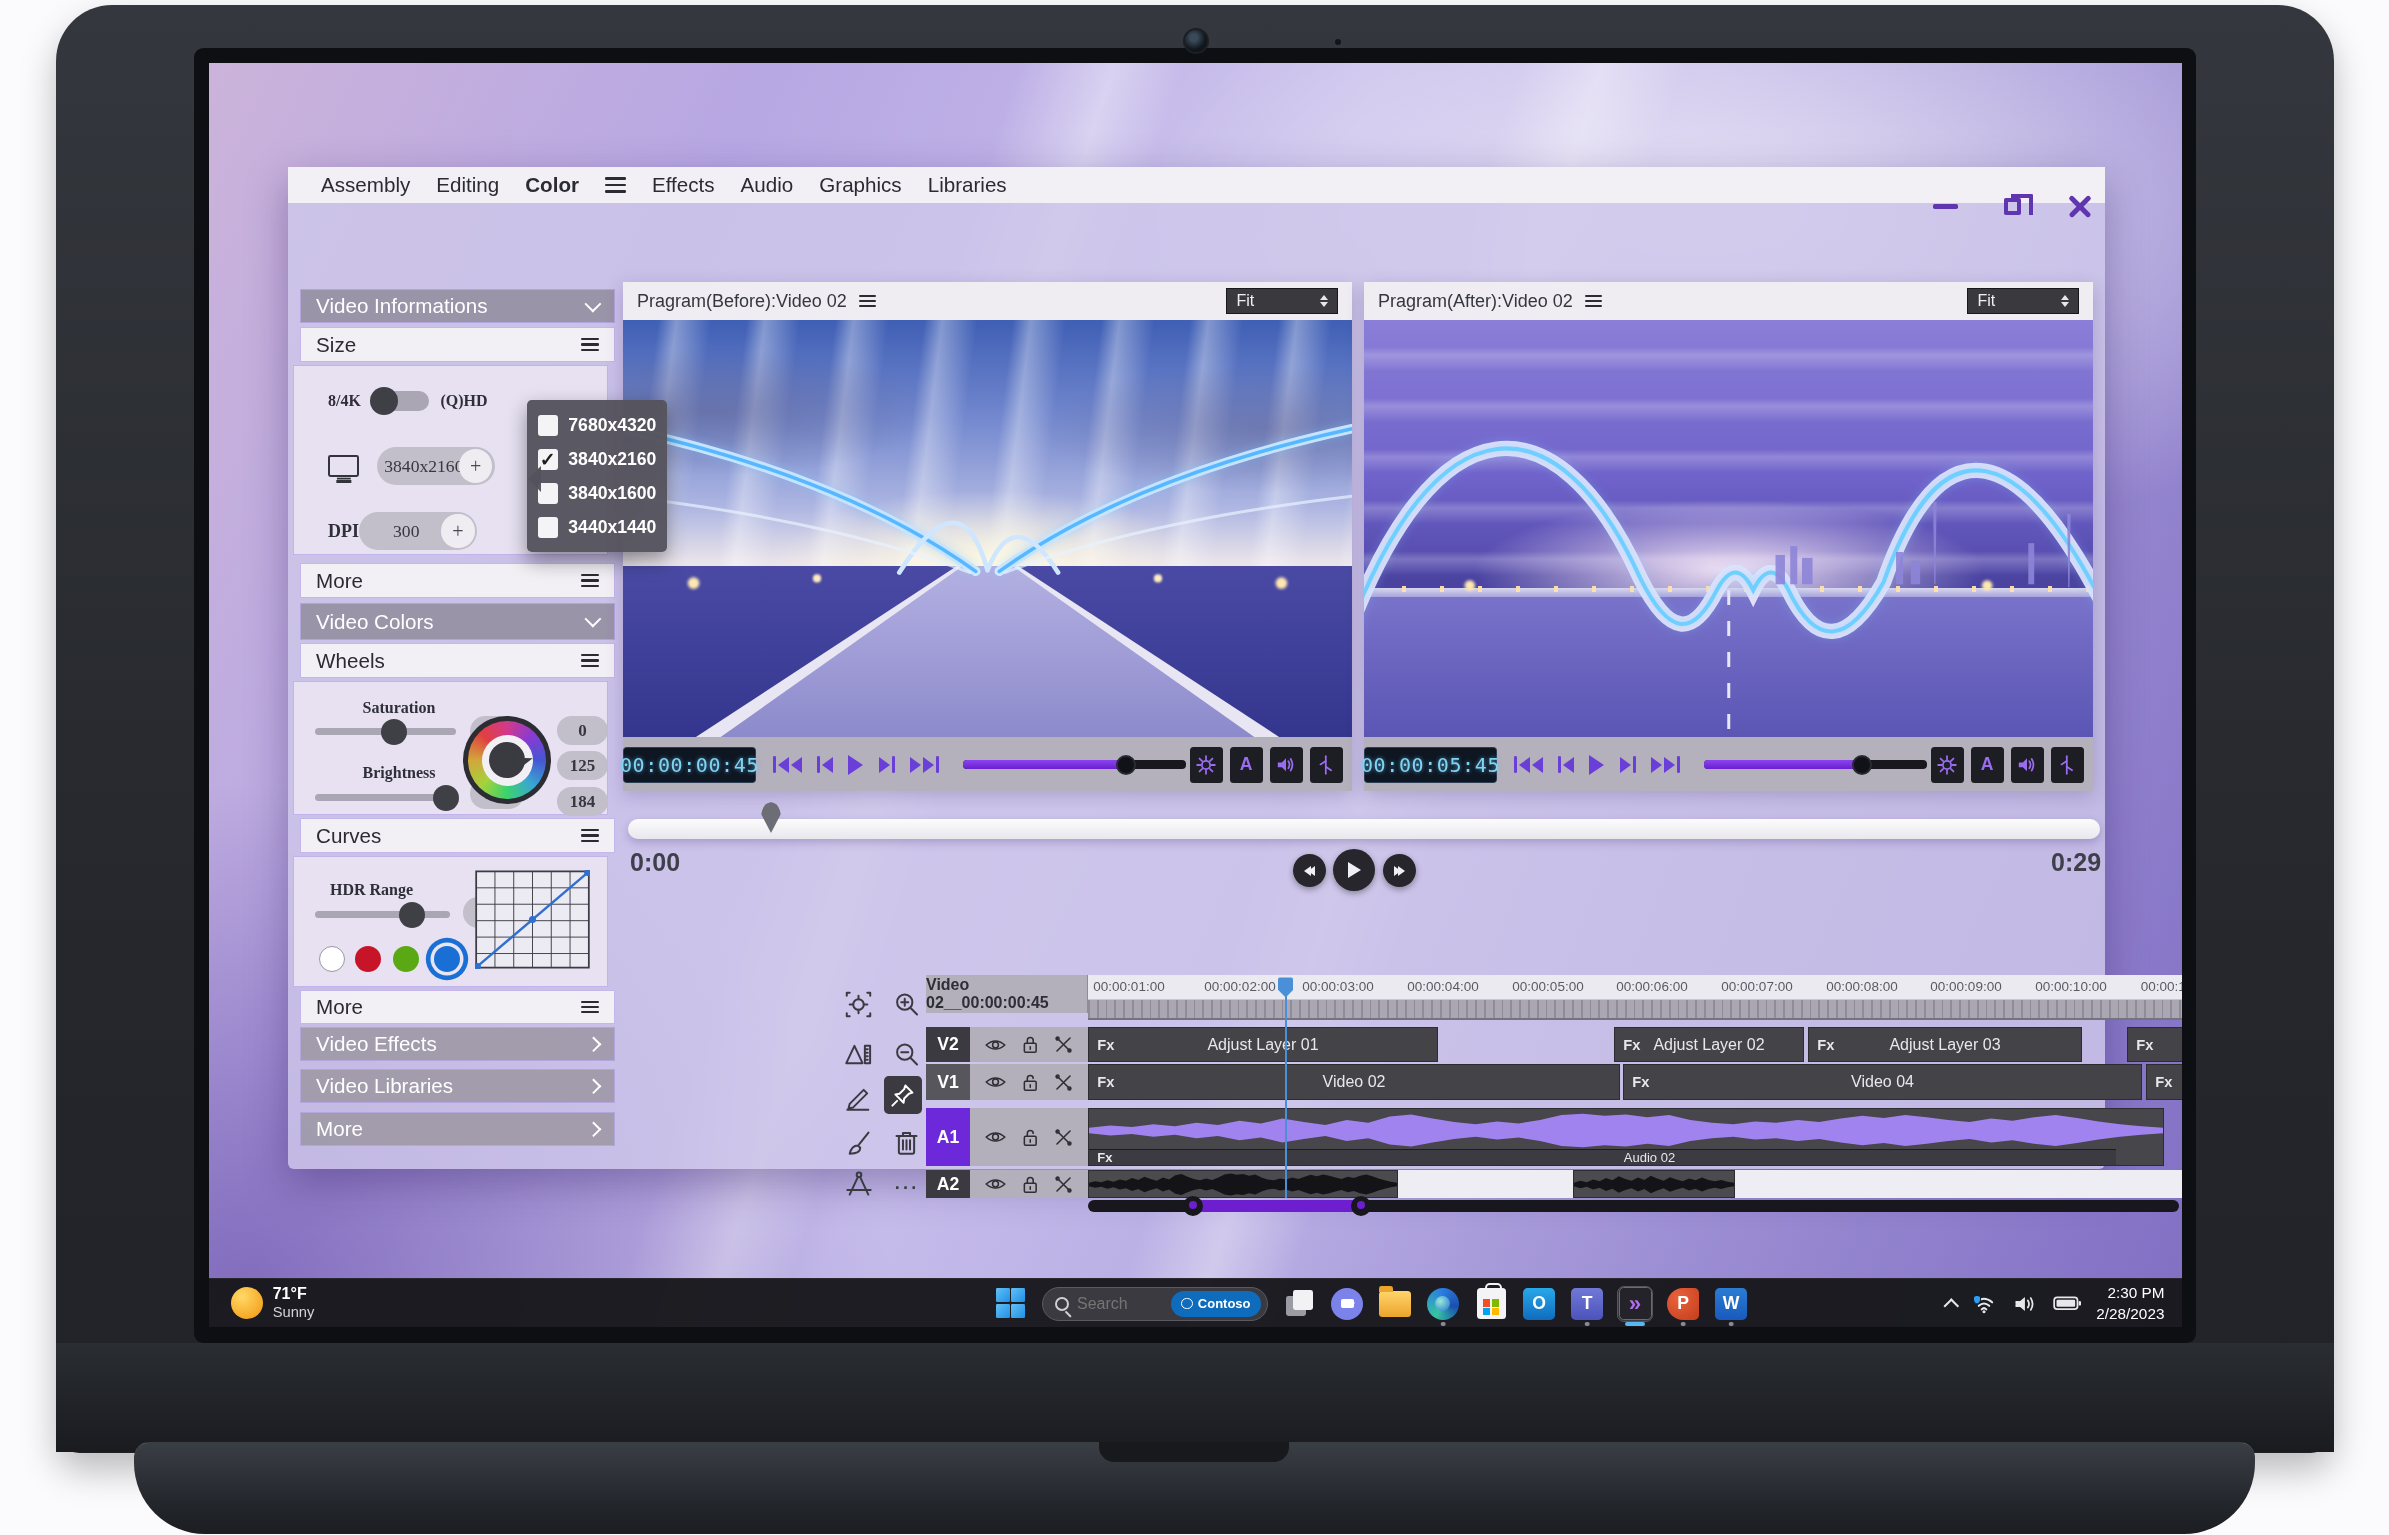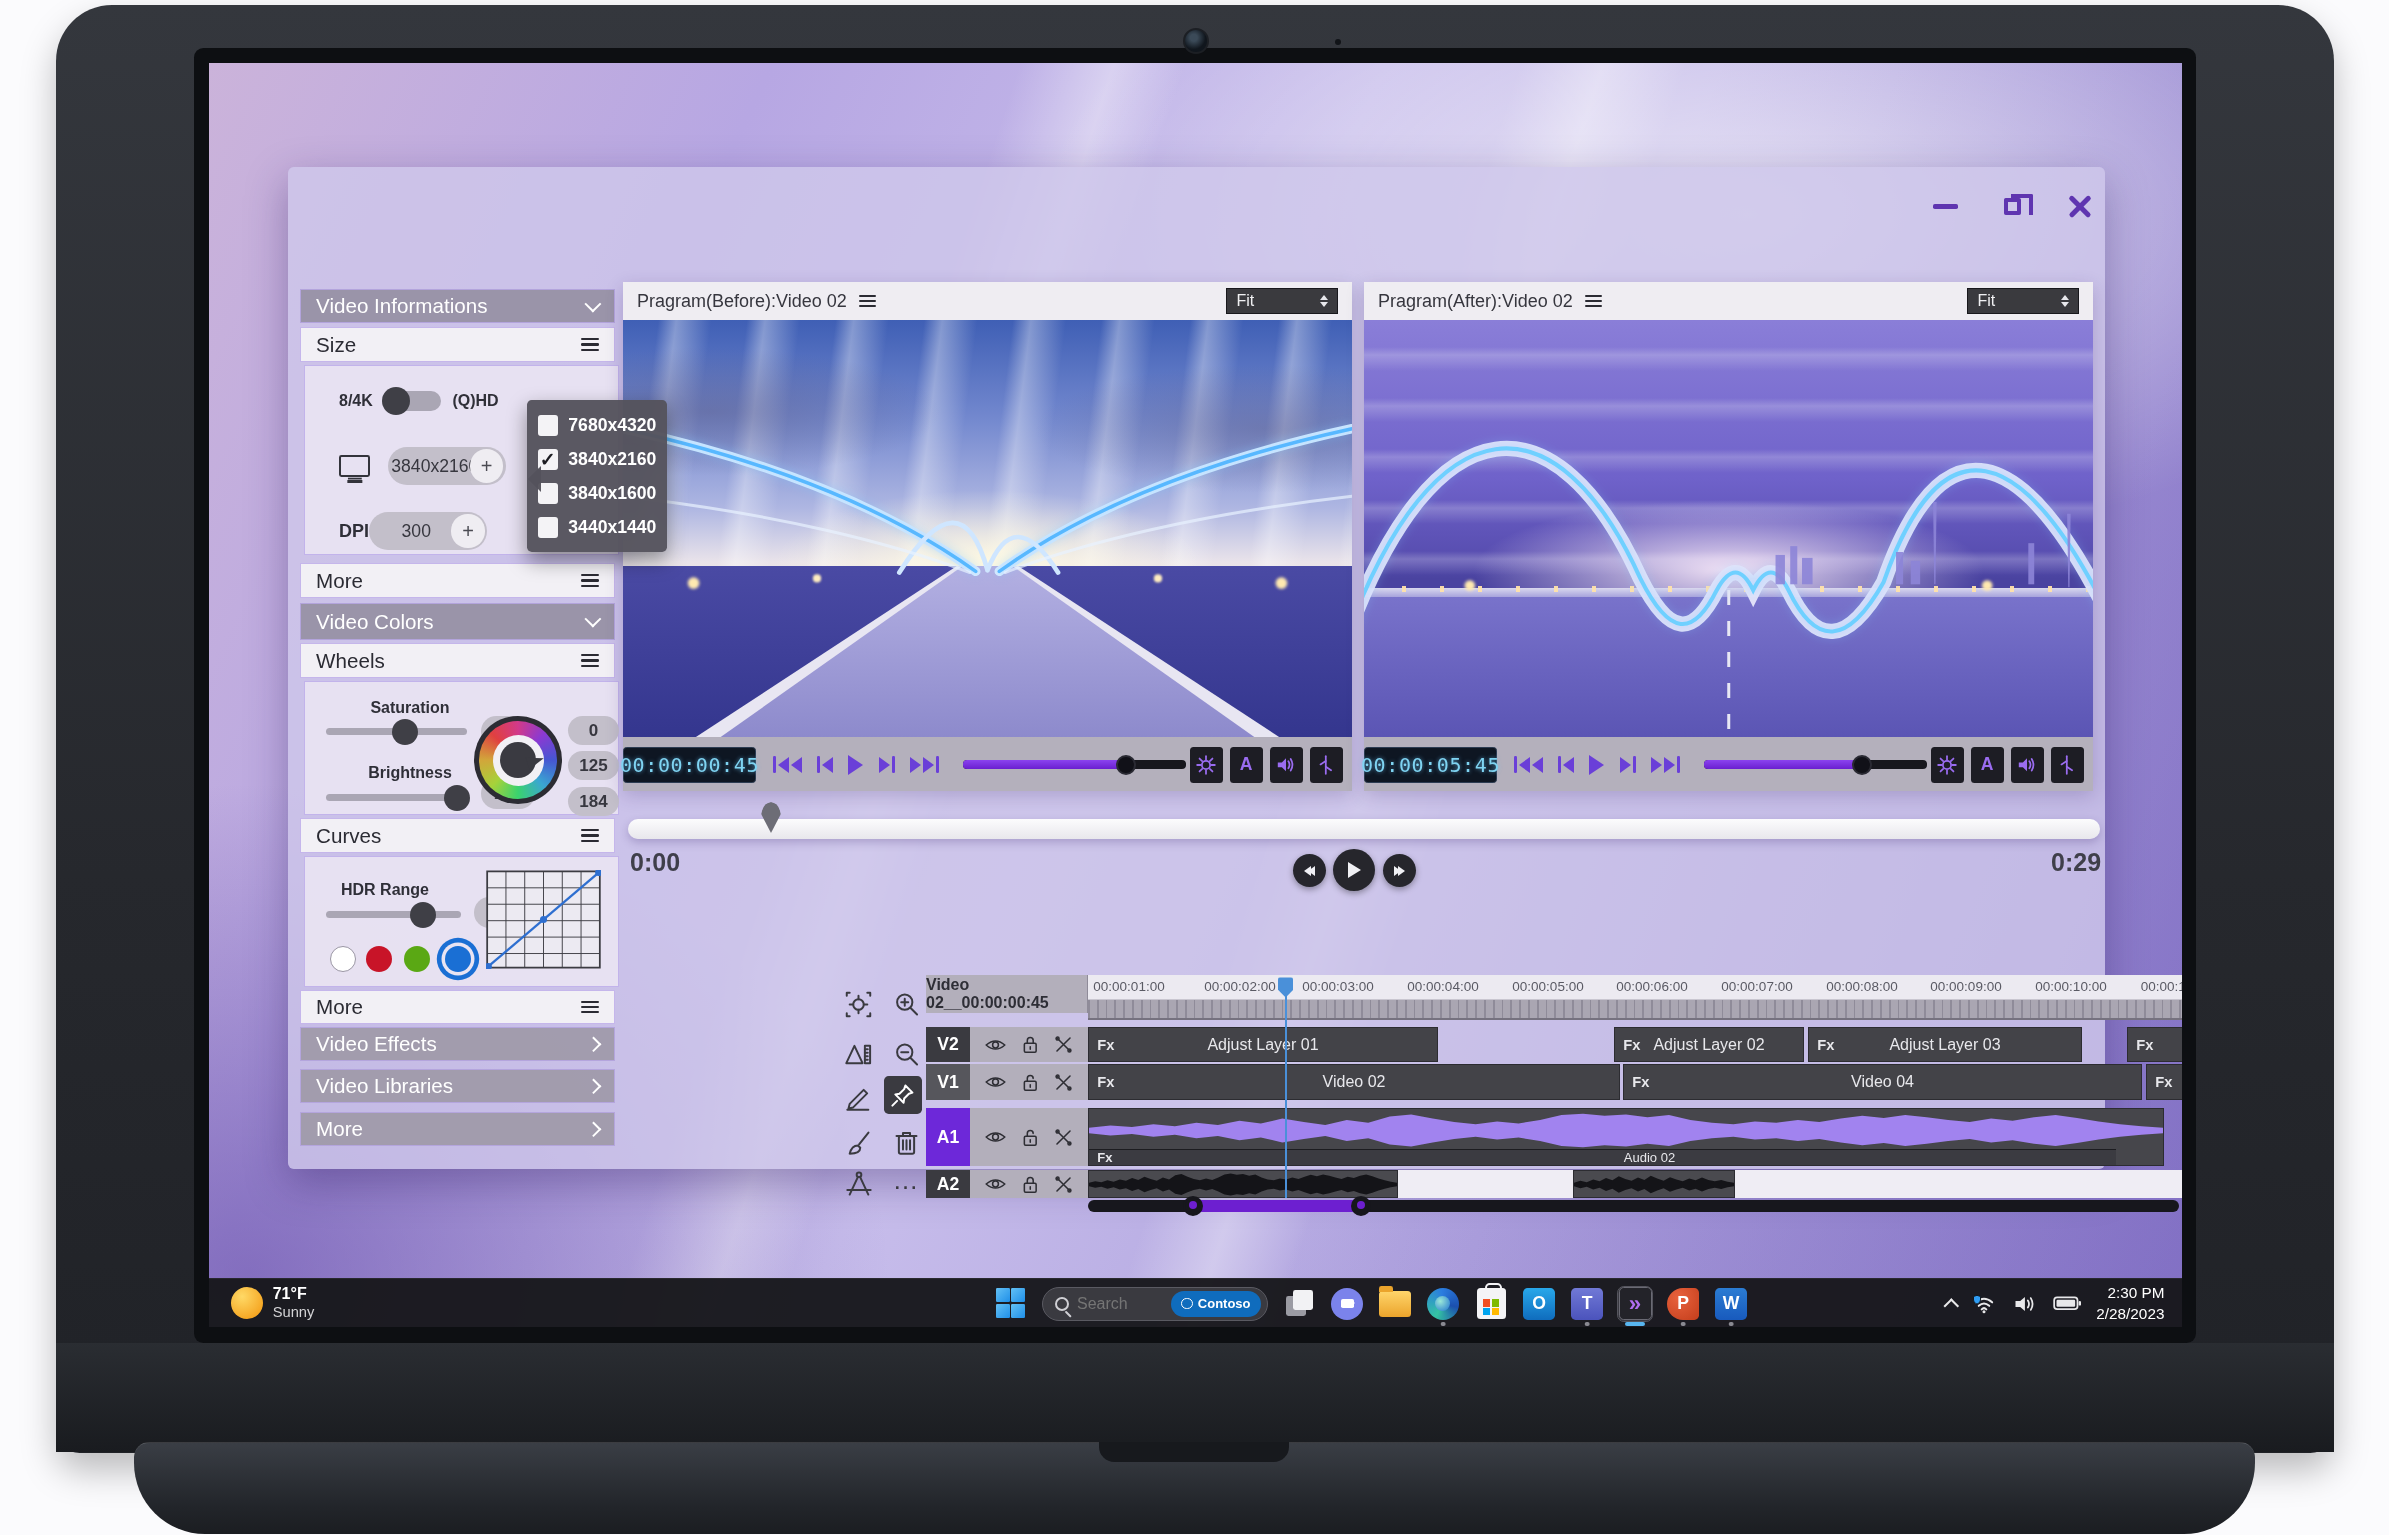--- a/index.html
+++ b/index.html
@@ -86,21 +86,21 @@
   .menubar { left:0; top:79px; width:100%; height:36px; background:#f2f0f5; display:flex; align-items:center; gap:26px; padding-left:33px; font-size:20.6px; color:#2b2b33; }
   .menu-item { cursor:pointer; }
   .menu-item.active { font-weight:bold; }
   .hamb { display:inline-flex; flex-direction:column; gap:3.5px; width:21px; }
   .hamb i { height:2.9px; background:#2b2b33; border-radius:1.2px; }
   .hamb.small { width:17.6px; gap:2.9px; } .hamb.small i { height:2.4px; }
 
   
   .panel-hdr-gray { position:absolute; left:11.8px; width:315px; background:rgba(150,144,163,.92); color:#fff; display:flex; align-items:center; justify-content:space-between; padding:0 15.3px; font-size:20.6px; border:1.2px solid rgba(185,168,232,.8); }
   .panel-hdr-white { position:absolute; left:11.8px; width:315px; background:#f2f0f5; color:#2b2b33; display:flex; align-items:center; justify-content:space-between; padding:0 15.3px; font-size:20.6px; border:1.2px solid rgba(185,168,232,.8); }
-  .panel-body { position:absolute; left:16px; width:315px; background:rgba(233,228,242,.92); border:1.2px solid rgba(185,168,232,.8); }
+  .panel-body { position:absolute; left:5px; width:315px; background:rgba(233,228,242,.92); border:1.2px solid rgba(185,168,232,.8);font-family:Liberation Serif, serif; }
   .chev-down { width:11.8px; height:11.8px; border-right:2.9px solid currentColor; border-bottom:2.9px solid currentColor; transform:rotate(45deg); margin-top:-4.7px; }
   .chev-right { width:10.6px; height:10.6px; border-right:2.9px solid currentColor; border-bottom:2.9px solid currentColor; transform:rotate(-45deg); }
   .srow { position:absolute; display:flex; align-items:center; }
   .slabel { font-size:16px; font-weight:bold; color:#2f2f38; }
   .toggle { width:56px; height:20px; background:#aaa6b4; border-radius:10.6px; position:relative; }
   .toggle .knob { position:absolute; left:-2.4px; top:-4.1px; width:28px; height:28px; border-radius:50%; background:#3f3f46; }
   .pill { background:#c3bfca; border-radius:20px; color:#37373f; font-size:17.6px; display:flex; align-items:center; justify-content:center; position:relative; }
   .pill .plus { position:absolute; right:2.4px; top:2.4px; bottom:2.4px; aspect-ratio:1/1; border-radius:50%; background:#efedf2; color:#4a4a52; font-size:20px; display:flex; align-items:center; justify-content:center; }
   .monitor { width:31px; height:22.3px; border:2.9px solid #33333b; border-radius:2.4px; position:relative; }
   .monitor::after { content:""; position:absolute; left:50%; bottom:-8.2px; transform:translateX(-50%); width:15.3px; height:2.9px; background:#33333b; box-shadow:0 -2.9px 0 -0.6px #33333b; }
@@ -228,20 +228,34 @@
             <i></i>
           </div>
         <div class="winbtn wb-restore" style="left:1707px;">
             <i></i>
           </div>
         <div class="winbtn wb-close" style="left:1774px;">
             <i></i>
           </div>
       </div>
 
+      <div class="menubar">
+        <span class="menu-item">Assembly</span>
+        <span class="menu-item">Editing</span>
+        <span class="menu-item active">Color</span>
+        <span class="hamb">
+            <i></i>
+            <i></i>
+            <i></i>
+          </span>
+        <span class="menu-item">Effects</span>
+        <span class="menu-item">Audio</span>
+        <span class="menu-item">Graphics</span>
+        <span class="menu-item">Libraries</span>
+      </div>
 
       <div class="panel-hdr-gray" style="top:122px; height:34px;">
         <span>Video Informations</span>
         <span class="chev-down"></span>
       </div>
       <div class="panel-hdr-white" style="top:160px; height:35px;">
         <span>Size</span>
         <span class="hamb small" style="color:#2b2b33">
             <i></i>
             <i></i>

